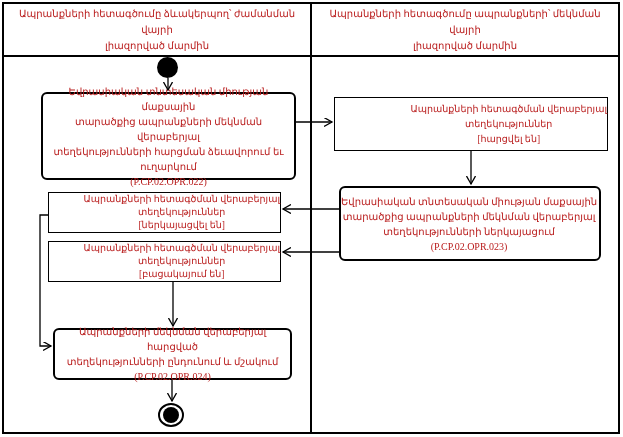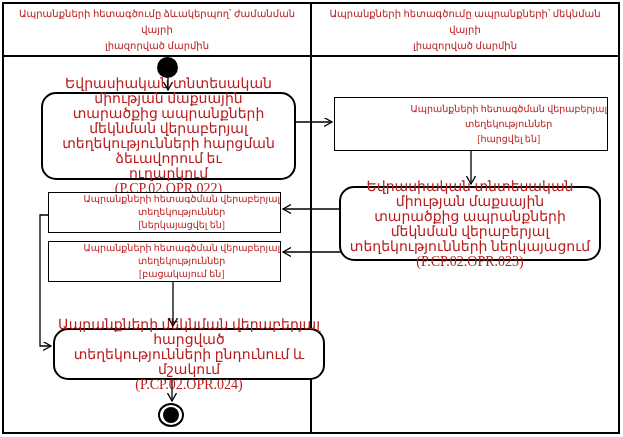--- a/index.html
+++ b/index.html
@@ -37,38 +37,38 @@
   #lane-header-left  { left: 8px;   width: 298px; }
   #lane-header-right { left: 316px; width: 298px; }
 
   .node-text {
     white-space: pre-line;
     text-align: center;
   }
 
   .action {
     border: 2px solid #000000;
-    border-radius: 15px;
+    border-radius: 6px;
     background: #ffffff;
-    display: flex; align-items: center; justify-content: center;
-    font-size: 14px;
+    display: flex; align-items: center; justify-content: flex-start;
+    font-size: 10px;
   }
   .object-node {
     border: 1px solid #000000;
     background: #ffffff;
     display: flex; align-items: center; justify-content: flex-end;
     font-size: 9.5px;
   }
 
   #action-opr022 { left: 41px;  top: 92px;  width: 255px; height: 88px; line-height: 15px; }
   #object-requested { left: 334px; top: 97px;  width: 274px; height: 54px; line-height: 15px; }
   #action-opr023 { left: 339px; top: 186px; width: 262px; height: 75px; line-height: 15px; }
   #object-presented { left: 48px;  top: 192px; width: 233px; height: 41px; line-height: 13px; }
   #object-absent    { left: 48px;  top: 241px; width: 233px; height: 41px; line-height: 13px; }
-  #action-opr024 { left: 53px;  top: 328px; width: 272px; height: 52px; line-height: 15px; }
+  #action-opr024 { left: 53px;  top: 328px; width: 239px; height: 52px; line-height: 15px; }
 
   .initial-node {
     left: 157px; top: 57px; width: 21px; height: 21px;
     background: #000000; border-radius: 50%;
   }
   .final-node {
     left: 158px; top: 403px; width: 26px; height: 24px;
     border: 2px solid #000000; border-radius: 50%;
     background: #ffffff;
   }

